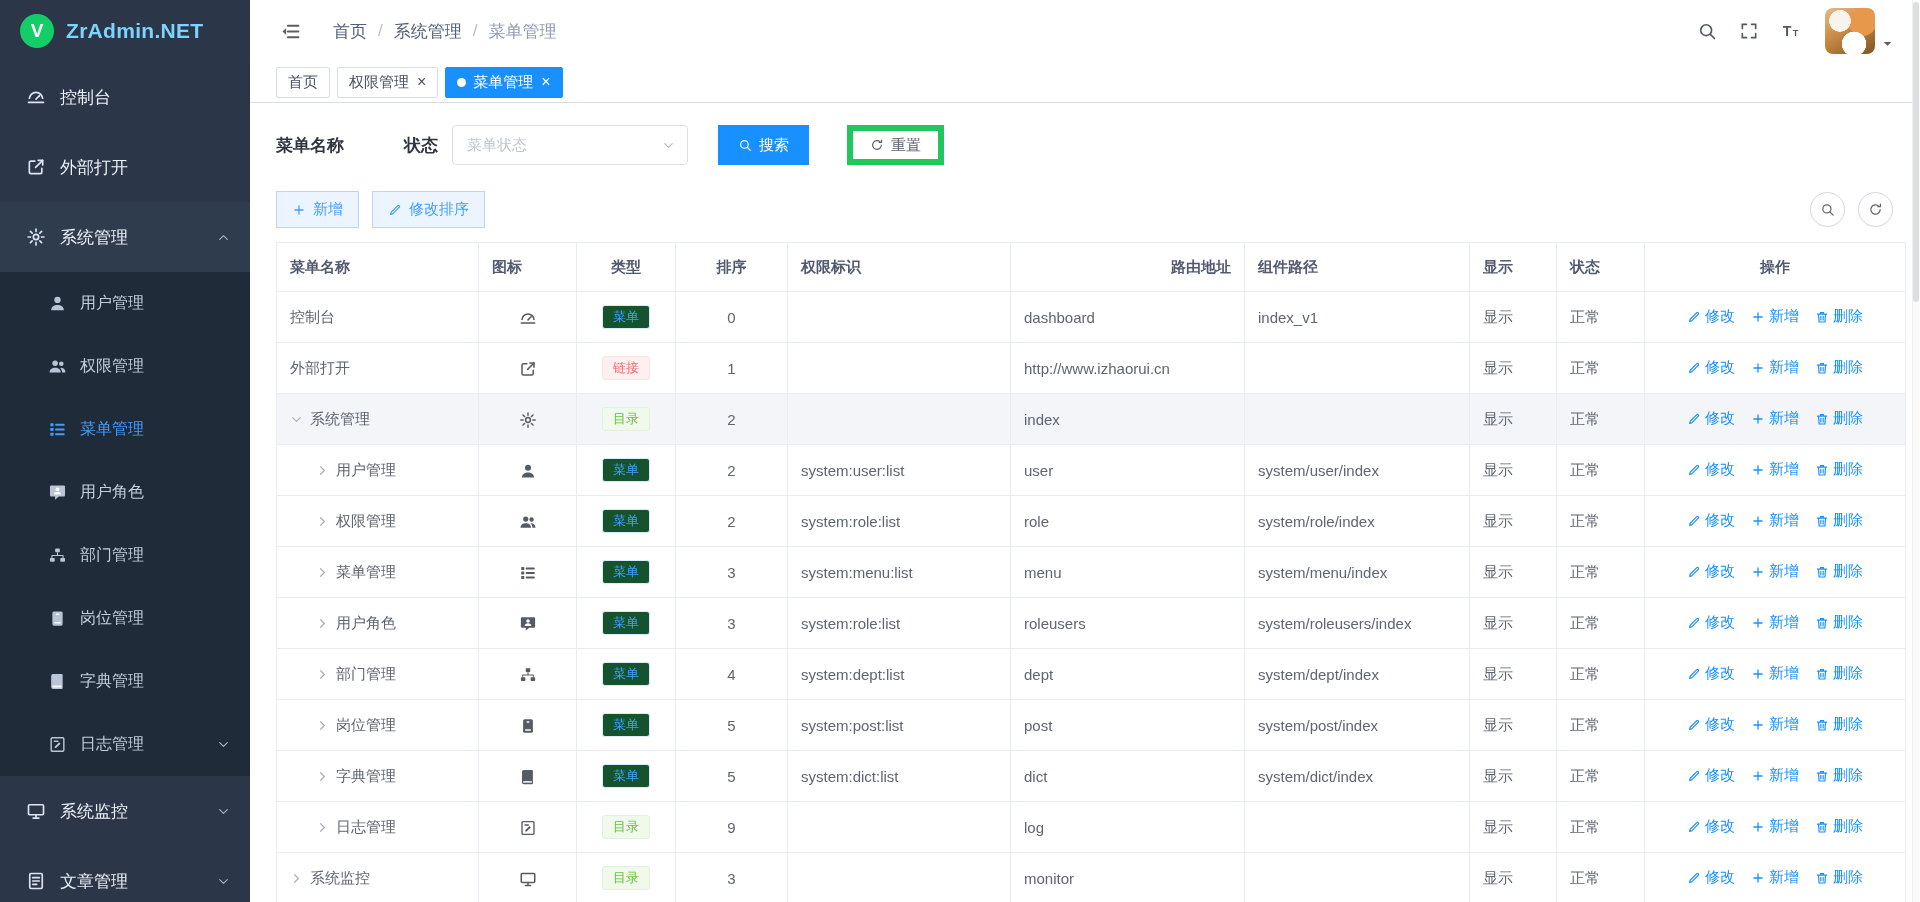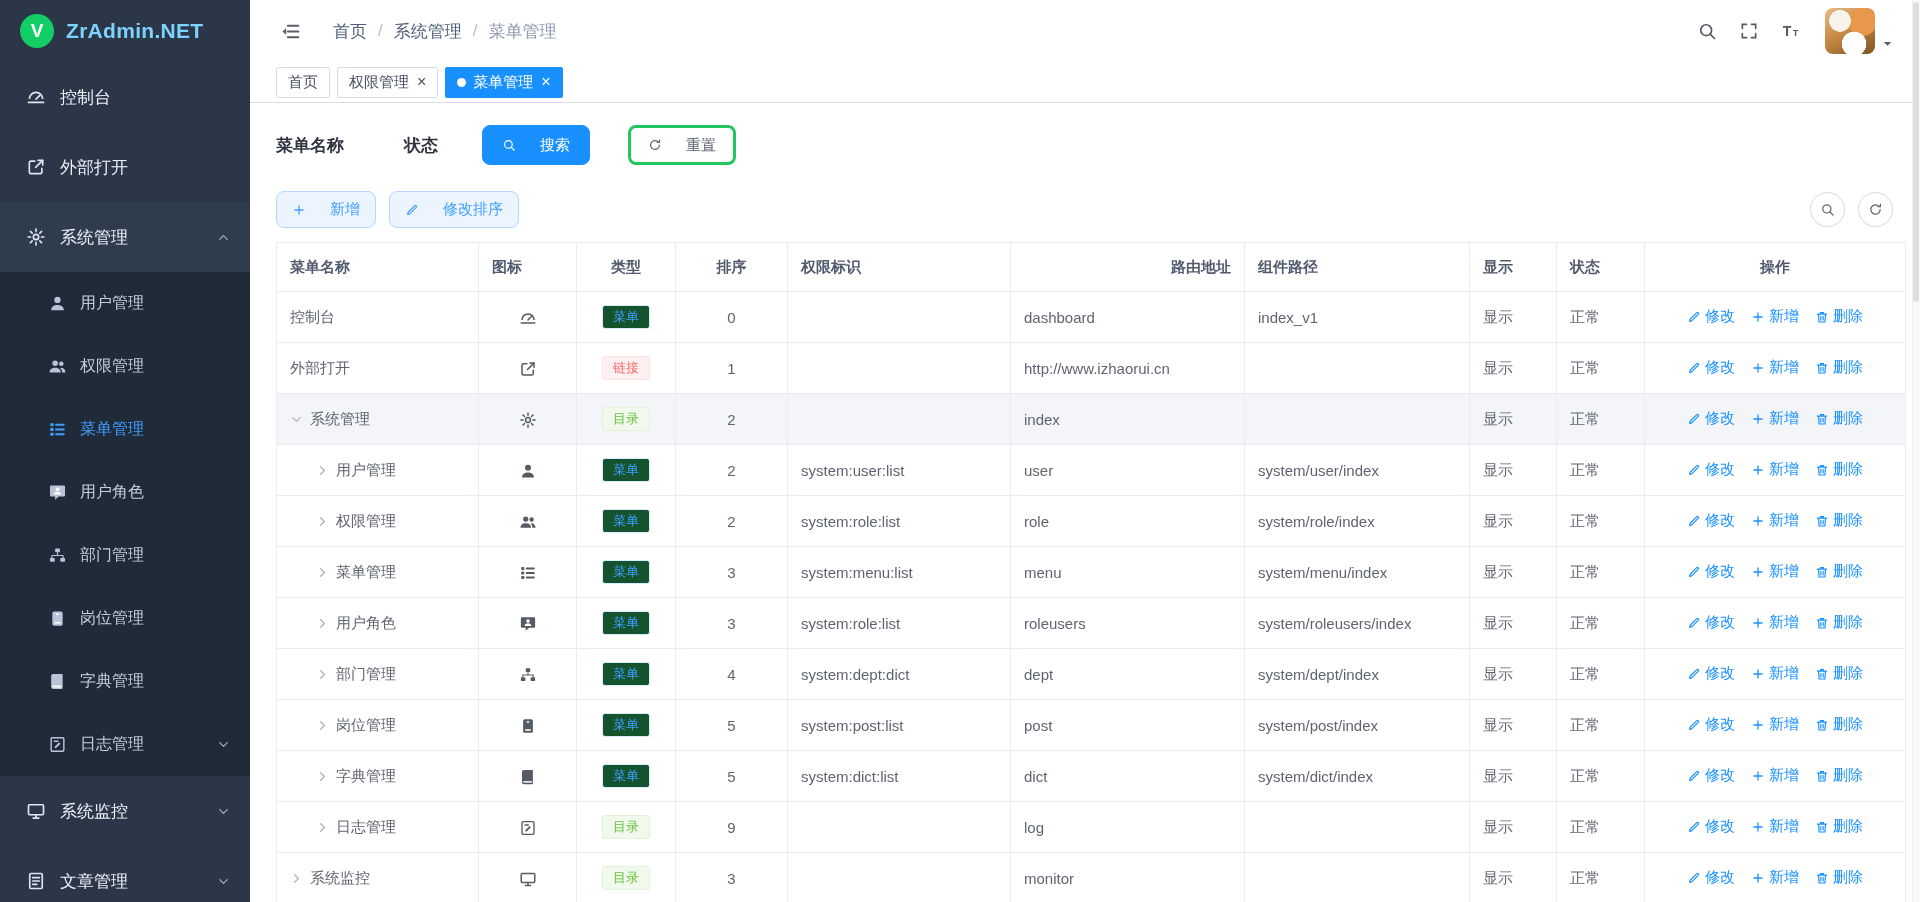--- a/index.html
+++ b/index.html
@@ -53,24 +53,24 @@
   
   .content{flex:1;padding:0 15px 0 26px;overflow:hidden;background:#fff}
   .filter-row{margin-top:22px;display:flex;align-items:center}
   .f-label{font-size:17px;font-weight:bold;color:#2f3440;margin-right:14px;white-space:nowrap}
   .f-label.status{margin-left:46px}
   .f-input{width:230px;height:40px;border:1px solid #dcdfe6;border-radius:4px;padding:0 14px;font-size:15px;color:#606266;outline:none;font-family:inherit;background:#fff}
   .f-input::placeholder{color:#bfc6d0}
   .f-select{width:236px;height:40px;border:1px solid #dcdfe6;border-radius:4px;display:flex;align-items:center;justify-content:space-between;padding:0 12px 0 14px;cursor:pointer;background:#fff}
   .f-select .placeholder{color:#bfc6d0;font-size:15px}
   .sel-caret{color:#b3b9c2;font-size:13px}
-  .btn{display:inline-flex;align-items:center;justify-content:center;gap:24px;border-radius:8px;font-size:15px;cursor:pointer;font-family:inherit;white-space:nowrap}
+  .btn{display:inline-flex;align-items:center;justify-content:center;gap:7px;border-radius:0;font-size:15px;cursor:pointer;font-family:inherit;white-space:nowrap}
   .btn .icon{font-size:14px}
   .btn-primary{background:var(--primary,#1890ff);border:1px solid var(--primary,#1890ff);color:#fff;height:40px;padding:0 19px;margin-left:30px}
-  .btn-default{background:#fff;border:3px solid #22c55e;color:#5a6170;height:40px;padding:0 17px;margin-left:38px}
+  .btn-default{background:#fff;border:6px solid #22c55e;color:#5a6170;height:40px;padding:0 17px;margin-left:38px}
 
   
   .toolbar-row{margin-top:26px;display:flex;align-items:center;gap:13px}
   .btn-plain{background:#ecf5ff;border:1px solid #b3d8ff;color:var(--primary-light,#409eff);height:37px;padding:0 15px}
   .toolbar-right{margin-left:auto;display:flex;gap:13px;padding-right:12px}
   .circle-btn{width:35px;height:35px;border-radius:50%;border:1px solid #d4d7dd;background:#fff;color:#5f6672;display:flex;align-items:center;justify-content:center;font-size:15px;cursor:pointer}
 
   
   .grid{margin-top:14px;width:100%;border-collapse:collapse;table-layout:fixed}
   .grid th{height:49px;font-size:15px;color:#515a6e;font-weight:bold;border:1px solid #e9ecf1;padding:0 13px;background:#fff;white-space:nowrap;overflow:hidden}
@@ -325,20 +325,28 @@
           <span>菜单管理</span>
           <span class="tab-close">×</span>
         </div>
       </div>
 
     <div class="content">
 
       <div class="filter-row">
         <label class="f-label">菜单名称</label>
         <label class="f-label status">状态</label>
+        <div class="f-select">
+          <span class="placeholder">菜单状态</span>
+          <span class="sel-caret icon">
+              <svg viewBox="0 0 24 24" fill="none" stroke="currentColor" stroke-width="2.2" stroke-linecap="round" stroke-linejoin="round">
+                <path d="M5 8.5l7 7 7-7"></path>
+              </svg>
+            </span>
+        </div>
         <button class="btn btn-primary">
           <span class="icon">
               <svg viewBox="0 0 24 24" fill="none" stroke="currentColor" stroke-width="2">
                 <circle cx="11" cy="11" r="6.5"></circle>
                 <path d="M16 16l5 5" stroke-linecap="round"></path>
               </svg>
             </span>
           <span>搜索</span>
         </button>
         <button class="btn btn-default">
@@ -721,21 +729,21 @@
               <td class="cell-center cell-icon"><span class="icon ">
                   <svg viewBox="0 0 24 24" fill="currentColor">
                     <rect x="9" y="3" width="6" height="5" rx="1"></rect>
                     <rect x="2.5" y="15" width="6" height="5" rx="1"></rect>
                     <rect x="15.5" y="15" width="6" height="5" rx="1"></rect>
                     <path d="M11.3 8h1.4v3.3h6.3a.7.7 0 0 1 .7.7v3h-1.4v-2.3H5.7V15H4.3v-3a.7.7 0 0 1 .7-.7h6.3z"></path>
                   </svg>
                 </span></td>
               <td class="cell-center"><span class="tag tag-menu">菜单</span></td>
               <td class="cell-center">4</td>
-              <td>system:dept:dict</td>
+              <td>system:dept:list</td>
               <td>dept</td>
               <td>system/dept/index</td>
               <td>显示</td>
               <td>正常</td>
               <td class="cell-center cell-actions"><a class="op-link">
                   <span class="icon ">
                     <svg viewBox="0 0 24 24" fill="none" stroke="currentColor" stroke-width="2" stroke-linejoin="round">
                       <path d="M4.5 19.5l.9-3.6L16.8 4.5a1.4 1.4 0 0 1 2 0l.7.7a1.4 1.4 0 0 1 0 2L8.1 18.6z"></path>
                     </svg>
                   </span>

